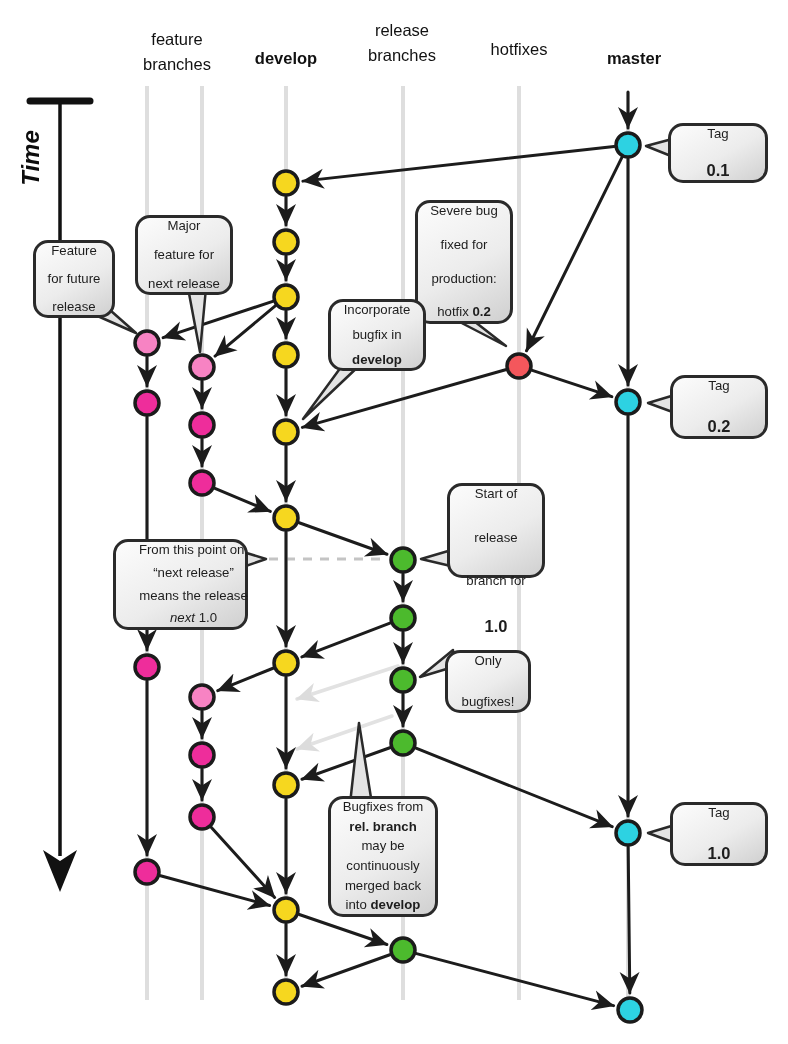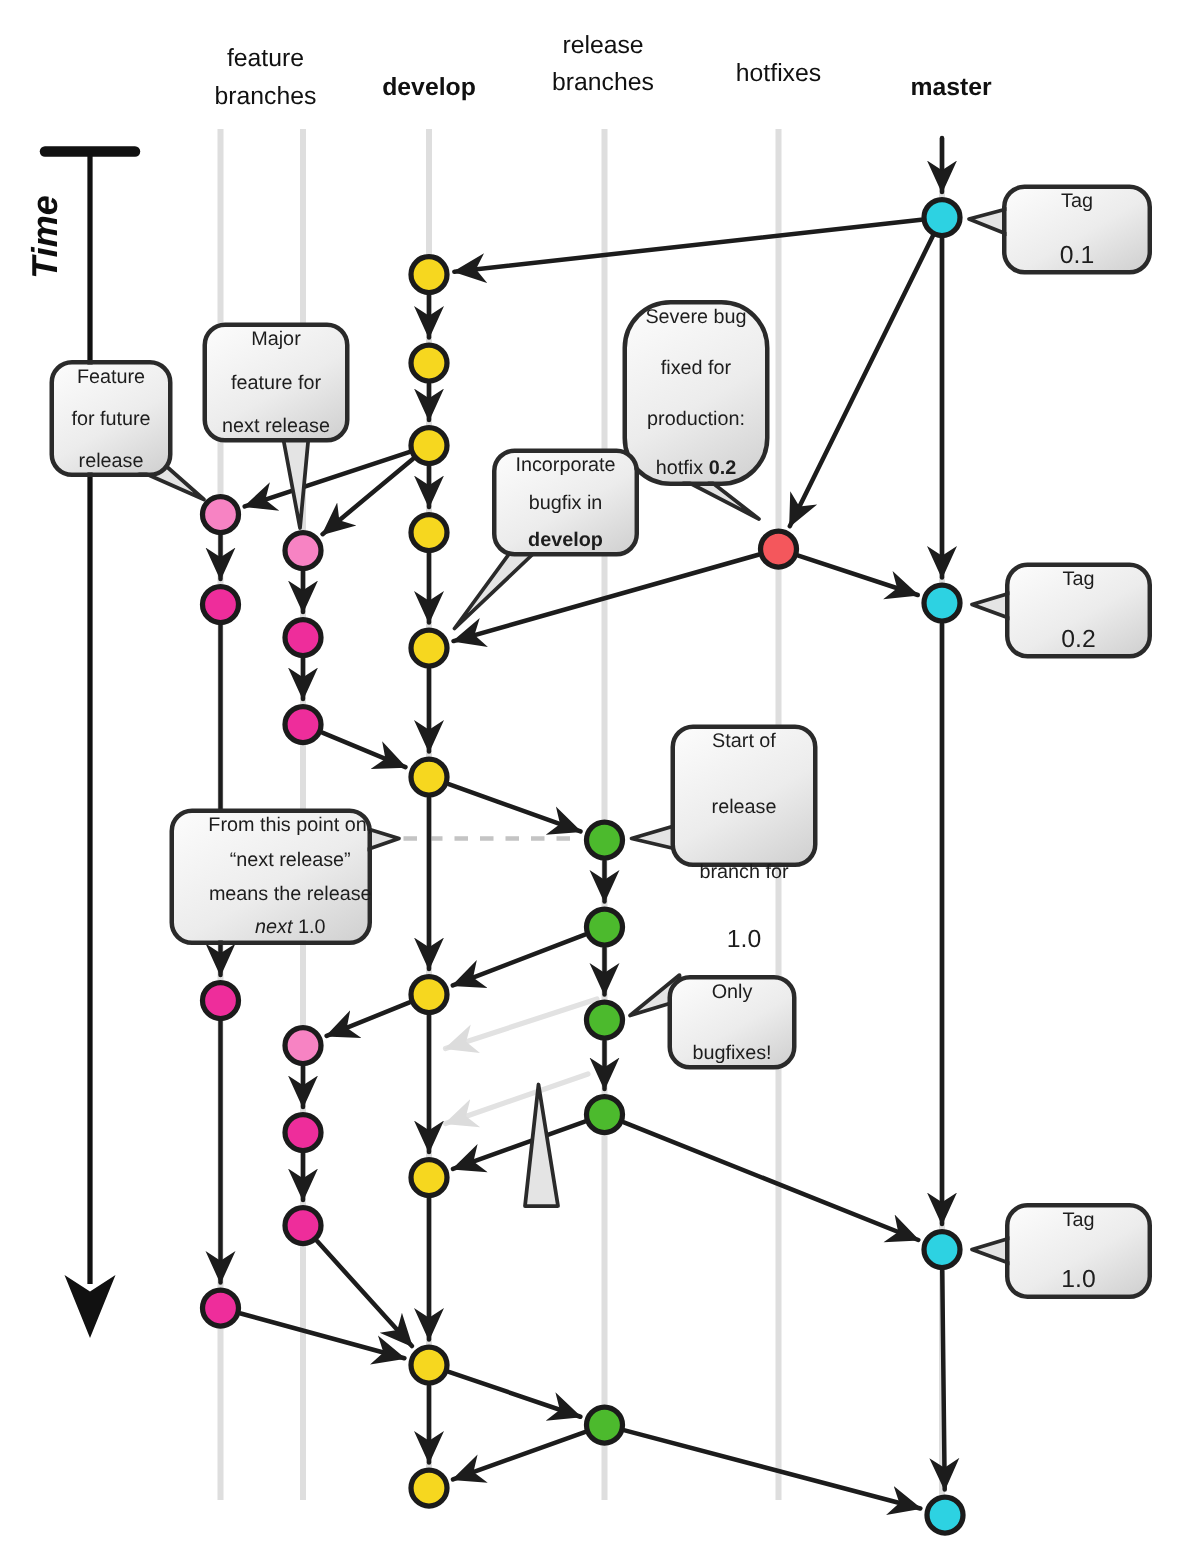--- a/index.html
+++ b/index.html
@@ -6,21 +6,21 @@
   #stage{position:relative;width:788px;height:1044px;background:#ffffff;overflow:hidden;
          font-family:"Liberation Sans", sans-serif;}
   #stage svg{position:absolute;left:0;top:0;}
   .bubble{position:absolute;box-sizing:border-box;border:3px solid #2a2a2a;border-radius:15px;
           background:linear-gradient(150deg,#fcfcfc 0%,#ececec 55%,#d0d0d0 100%);
           display:flex;flex-direction:column;justify-content:space-between;align-items:center;
           font-size:13.2px;line-height:1.25;color:#1d1d1d;text-align:center;}
   .bline{white-space:nowrap;}
   .bold{font-weight:bold;}
   .ital{font-style:italic;}
-  .big{font-weight:normal;font-size:16.5px;line-height:1.15;}
+  .big{font-weight:bold;font-size:16.5px;line-height:1.15;}
   .lane-header{position:absolute;transform:translateX(-50%);text-align:center;
                font-size:16.5px;line-height:25px;color:#111;}
   .hdr-bold{font-weight:bold;}
   #time-label{position:absolute;left:-24px;top:138px;width:110px;height:40px;line-height:40px;
               text-align:center;transform:rotate(-90deg);font-weight:bold;font-style:italic;
               font-size:24px;color:#0d0d0d;}
 </style>
 </head>
 <body>
 
@@ -144,21 +144,21 @@
       <div class="bubble" style="left: 33px; top: 240px; width: 82px; height: 78px;">
         <div class="bline"><span>Feature</span></div>
         <div class="bline"><span>for future</span></div>
         <div class="bline"><span>release</span></div>
       </div>
       <div class="bubble" style="left: 135px; top: 215px; width: 98px; height: 80px;">
         <div class="bline"><span>Major</span></div>
         <div class="bline"><span>feature for</span></div>
         <div class="bline"><span>next release</span></div>
       </div>
-      <div class="bubble" style="left: 415px; top: 200px; width: 98px; height: 124px; border-radius: 32px;">
+      <div class="bubble" style="left: 415px; top: 200px; width: 98px; height: 124px;">
         <div class="bline"><span>Severe bug</span></div>
         <div class="bline"><span>fixed for</span></div>
         <div class="bline"><span>production:</span></div>
         <div class="bline"><span>hotfix </span><span class="bold">0.2</span></div>
       </div>
       <div class="bubble" style="left: 328px; top: 299px; width: 98px; height: 72px;">
         <div class="bline"><span>Incorporate</span></div>
         <div class="bline"><span>bugfix in</span></div>
         <div class="bline"><span class="bold">develop</span></div>
       </div>
@@ -171,20 +171,28 @@
       <div class="bubble" style="left: 113px; top: 539px; width: 135px; height: 91px; padding-left: 26px;">
         <div class="bline"><span>From this point on,</span></div>
         <div class="bline"><span>“next release”</span></div>
         <div class="bline"><span>means the release</span></div>
         <div class="bline"><span class="ital">next</span><span> 1.0</span></div>
       </div>
       <div class="bubble" style="left: 445px; top: 650px; width: 86px; height: 63px;">
         <div class="bline"><span>Only</span></div>
         <div class="bline"><span>bugfixes!</span></div>
       </div>
+      <div class="bubble" style="left: 328px; top: 796px; width: 110px; height: 121px;">
+        <div class="bline"><span>Bugfixes from</span></div>
+        <div class="bline"><span class="bold">rel. branch</span></div>
+        <div class="bline"><span>may be</span></div>
+        <div class="bline"><span>continuously</span></div>
+        <div class="bline"><span>merged back</span></div>
+        <div class="bline"><span>into </span><span class="bold">develop</span></div>
+      </div>
       <div class="lane-header" style="left: 177px; top: 27px;">
         <div>feature</div>
         <div>branches</div>
       </div>
       <div class="lane-header hdr-bold" style="left: 286px; top: 46px;">
         <div>develop</div>
       </div>
       <div class="lane-header" style="left: 402px; top: 18px;">
         <div>release</div>
         <div>branches</div>

